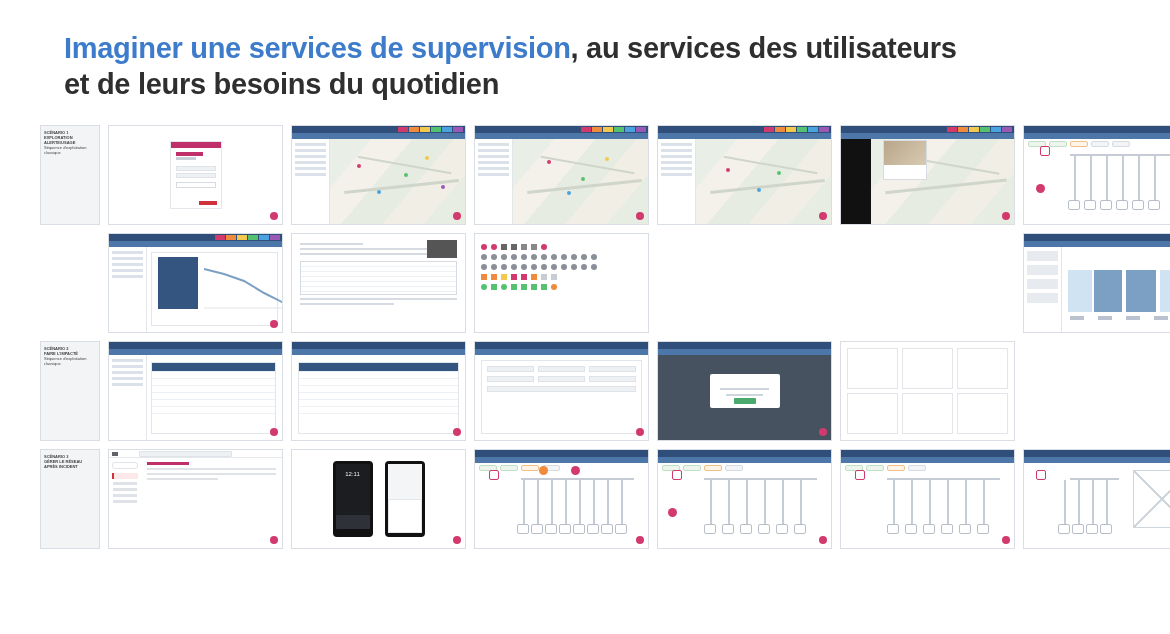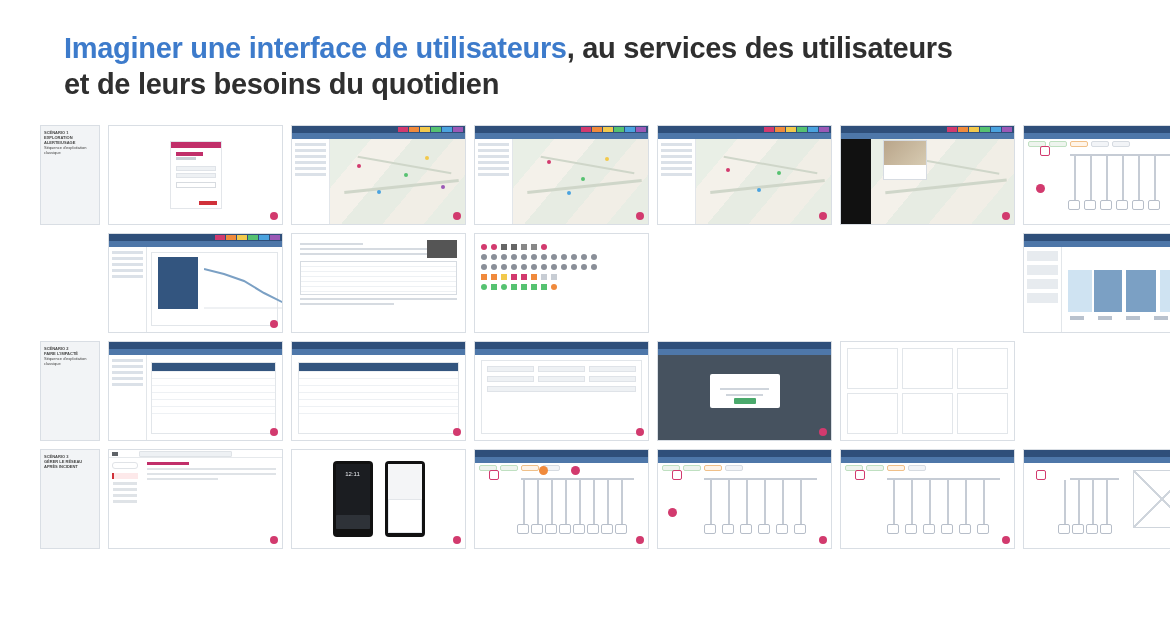--- a/index.html
+++ b/index.html
@@ -213,21 +213,21 @@
   
   .pills { position:absolute; left:4px; top:15px; display:flex; gap:3px; }
   .pills span { width:18px; height:6px; border-radius:2px; background:#eef4ee; border:1px solid #bfe0c1; }
   .pills span.wr { background:#fff4e8; border-color:#f0c089; }
   .pills span.nt { background:#f2f4f7; border-color:#d6dbe1; }
 </style>
 </head>
 <body>
 
 <h1 class="headline">
-  <span class="hl-em">Imaginer une interface de utilisateurs</span><span>, au services des utilisateurs et de leurs besoins du quotidien</span>
+  <span class="hl-em">Imaginer une services de supervision</span><span>, au services des utilisateurs et de leurs besoins du quotidien</span>
 </h1>
 
 <div class="gallery">
 
   <div class="row">
     <div class="thumb section-card">
       <div class="sc-title">SCÉNARIO 1</div>
       <div class="sc-title">EXPLORATION ALERTE/USAGE</div>
       <div>Séquence d'exploitation classique</div>
     </div>

